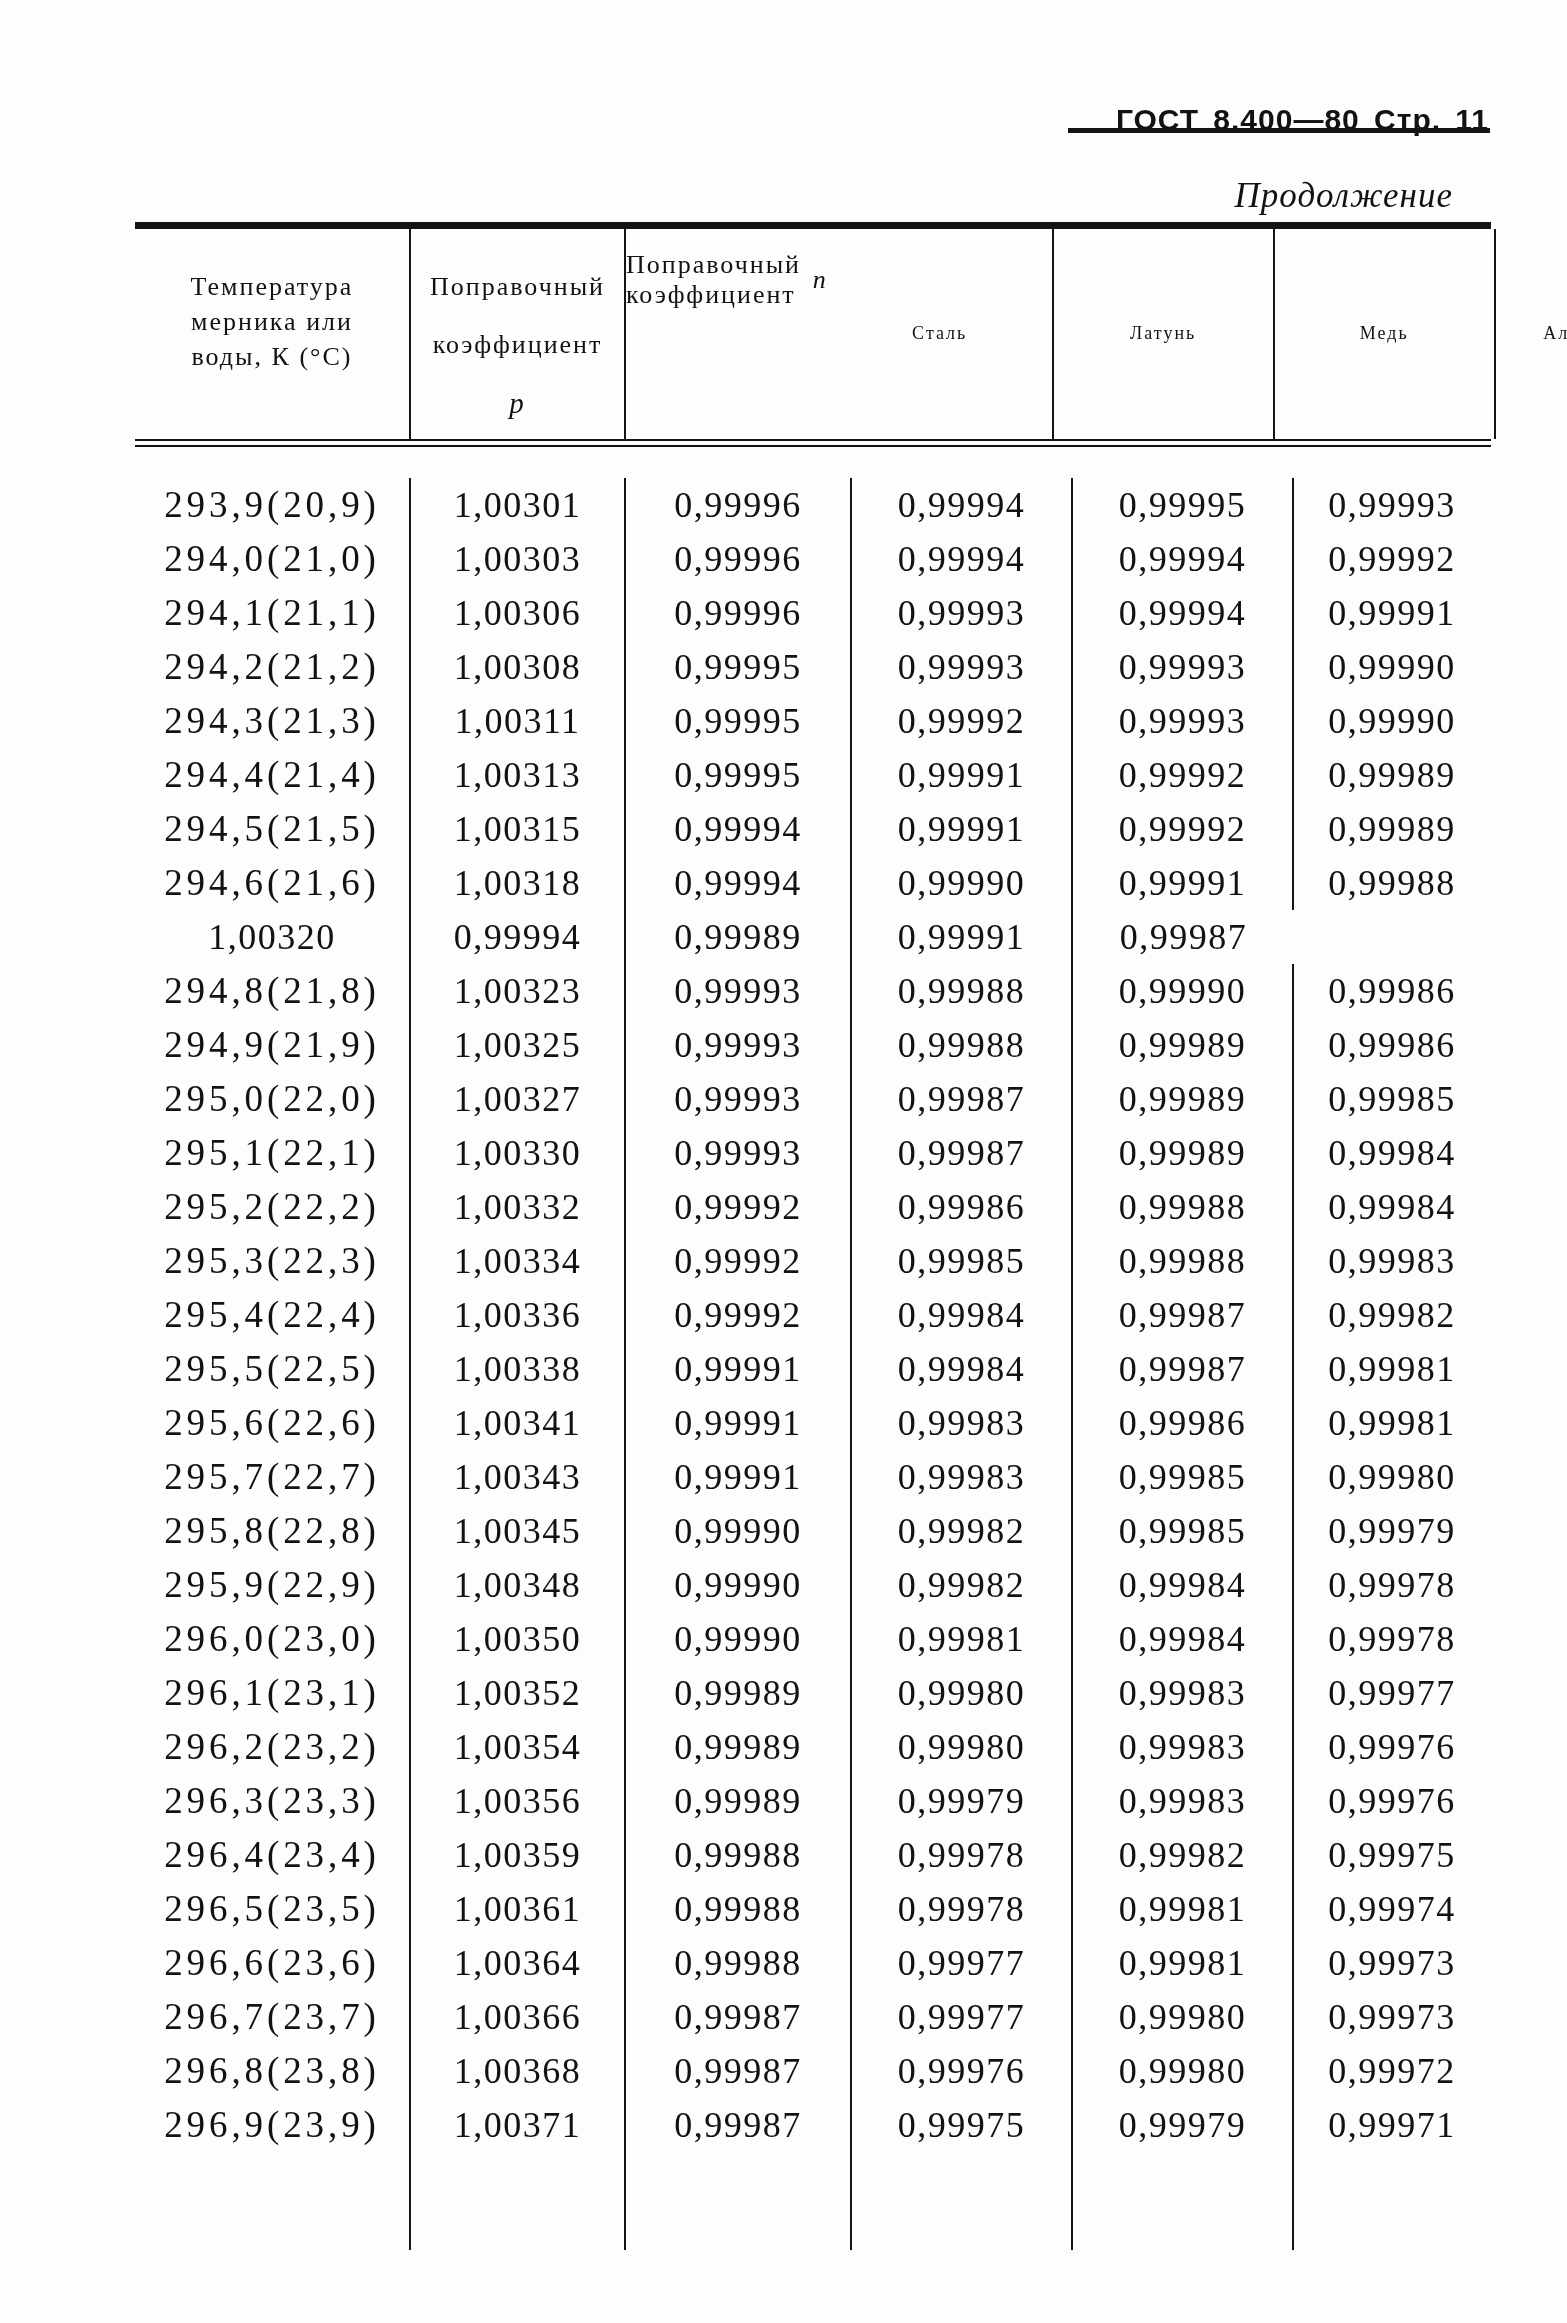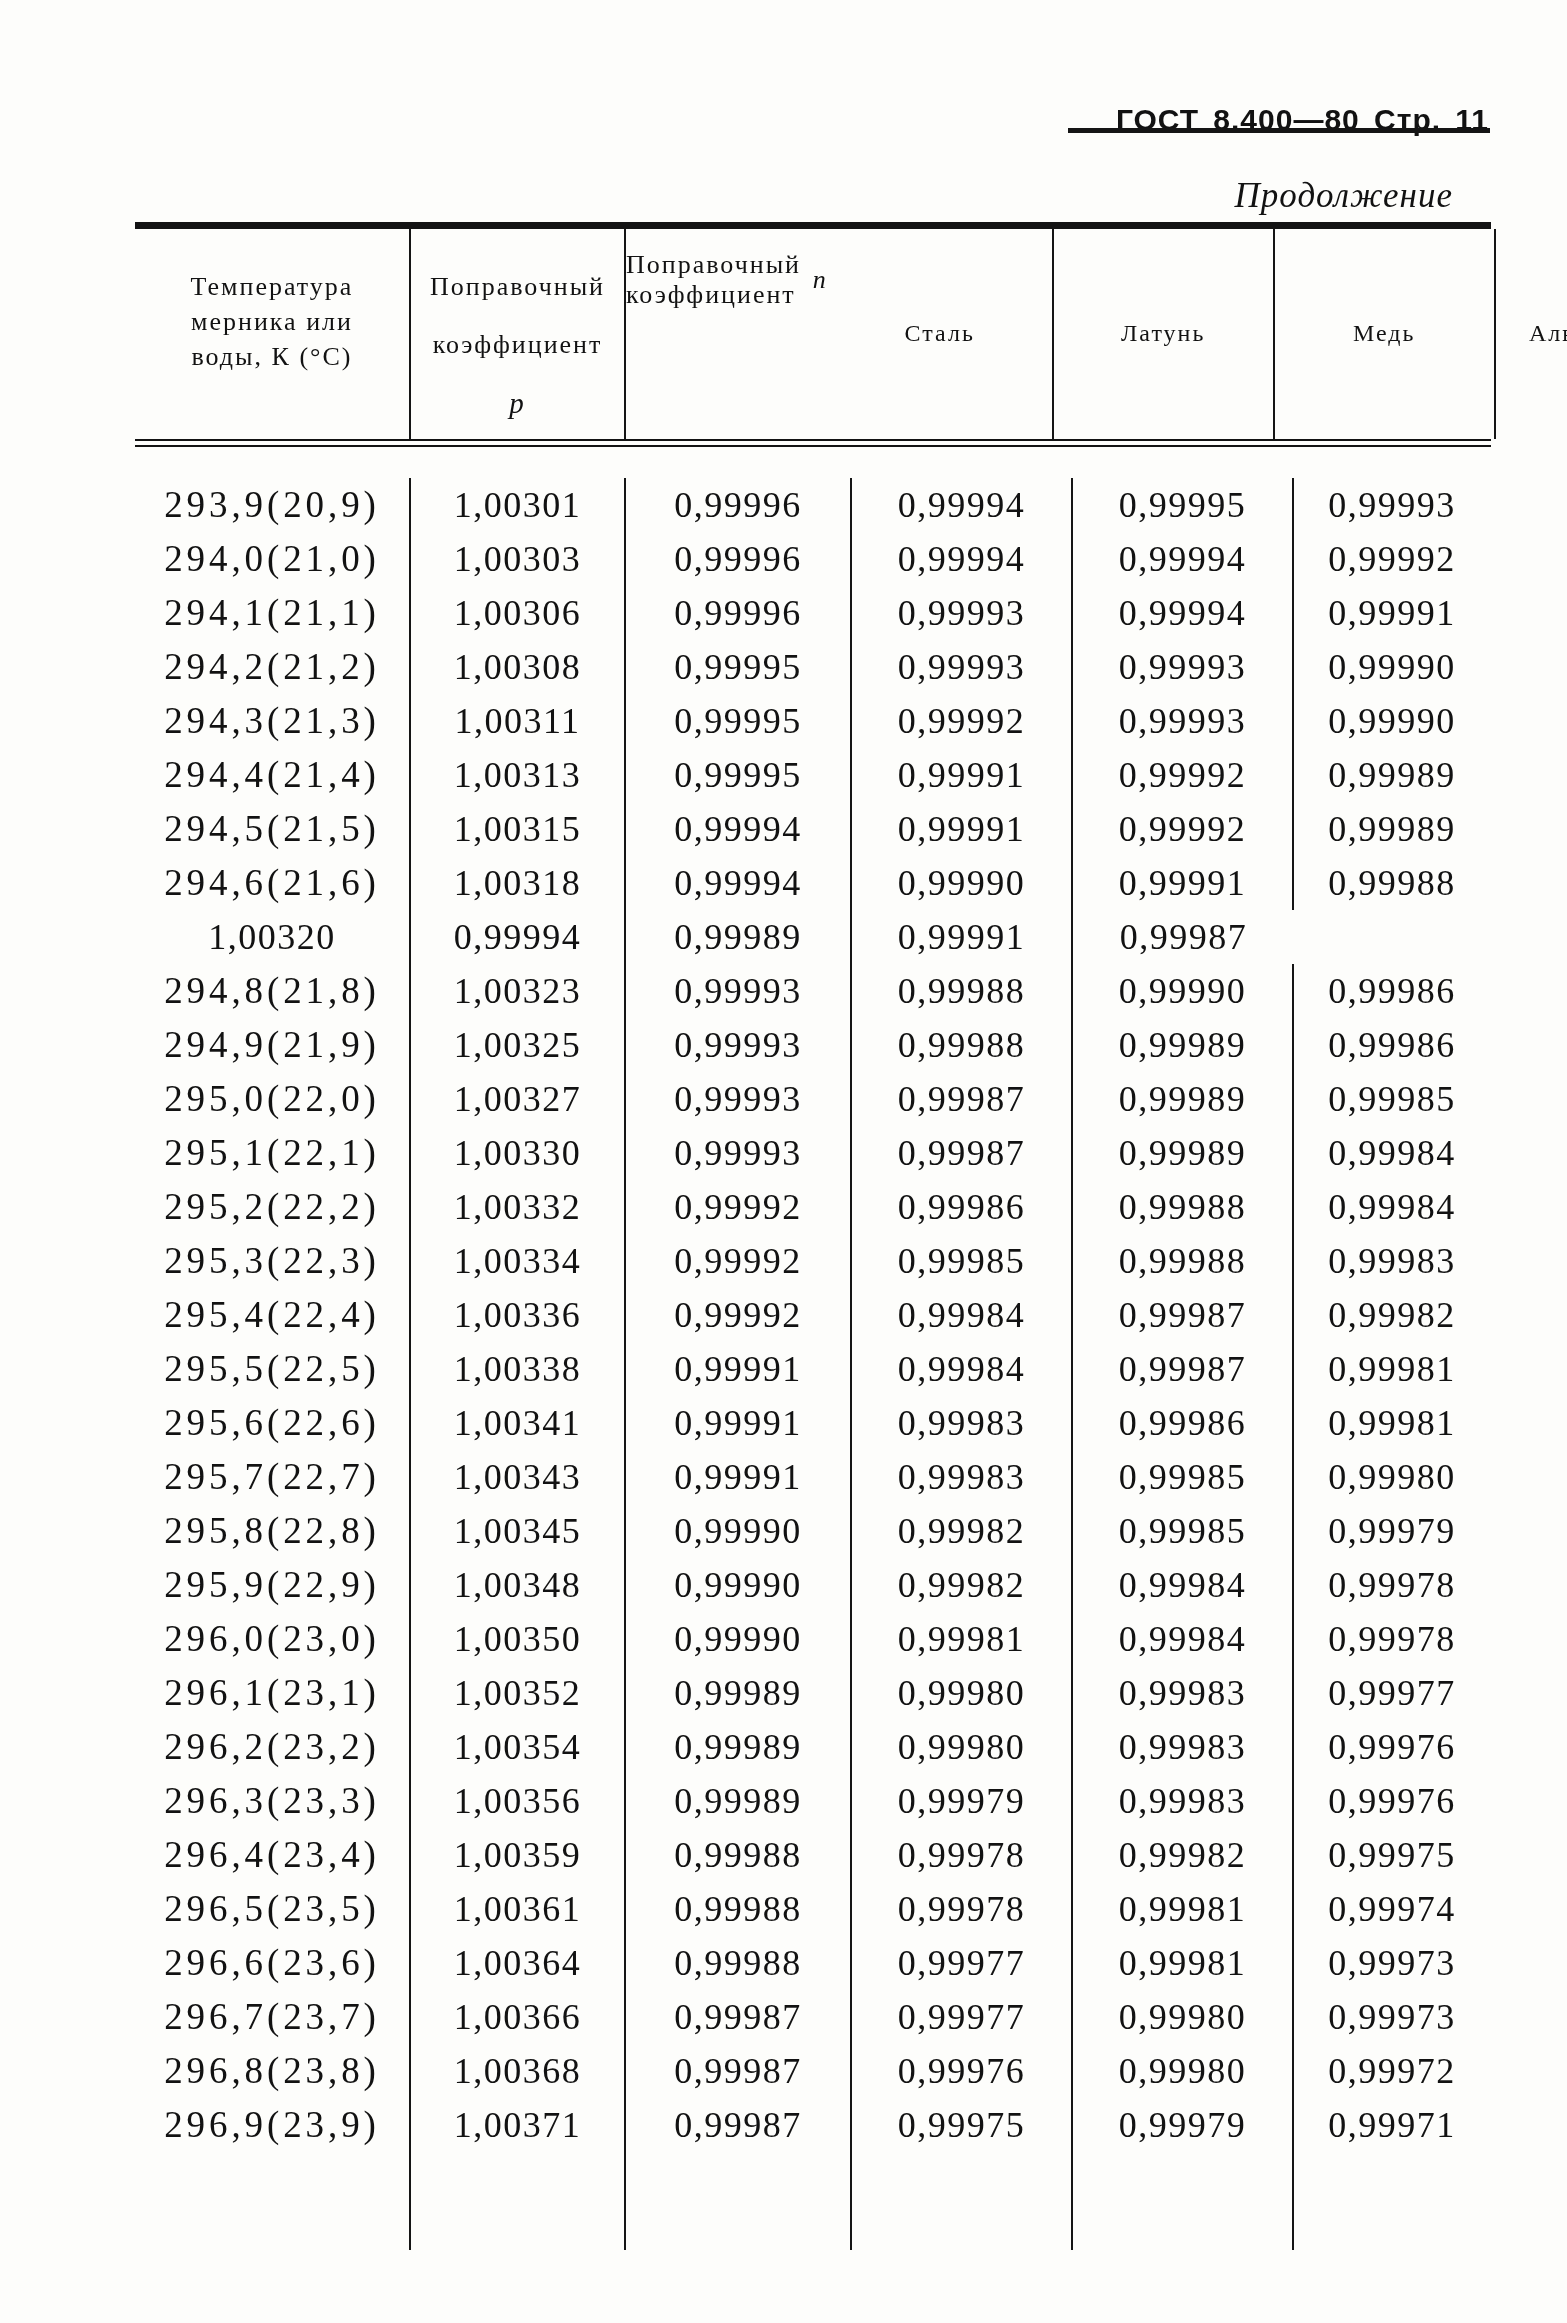--- a/index.html
+++ b/index.html
@@ -50,21 +50,21 @@
     height:102px;display:flex;align-items:center;justify-content:center;gap:11.7px;
     font-size:26px;letter-spacing:2px;
   }
   .n-symbol{font-style:italic;}
   .ngroup-divider{height:2.9px;background:#151515;}
   .subheads{
     flex:1;display:grid;grid-template-columns:var(--c2) var(--c3) var(--c4) var(--c5);
   }
   .subheads > div{
     display:flex;align-items:center;justify-content:center;
-    font-size:24px;letter-spacing:2px;
+    font-size:18px;letter-spacing:2px;
   }
   .subheads > div:not(:last-child){border-right:var(--rule);}
 
   .double-rule{height:3.9px;border-top:2.9px solid #131313;border-bottom:2.9px solid #131313;}
 
   .tbody{padding-top:31px;}
   .trow,.ext-row{
     display:grid;
     grid-template-columns:var(--c0) var(--c1) var(--c2) var(--c3) var(--c4) var(--c5);
   }

